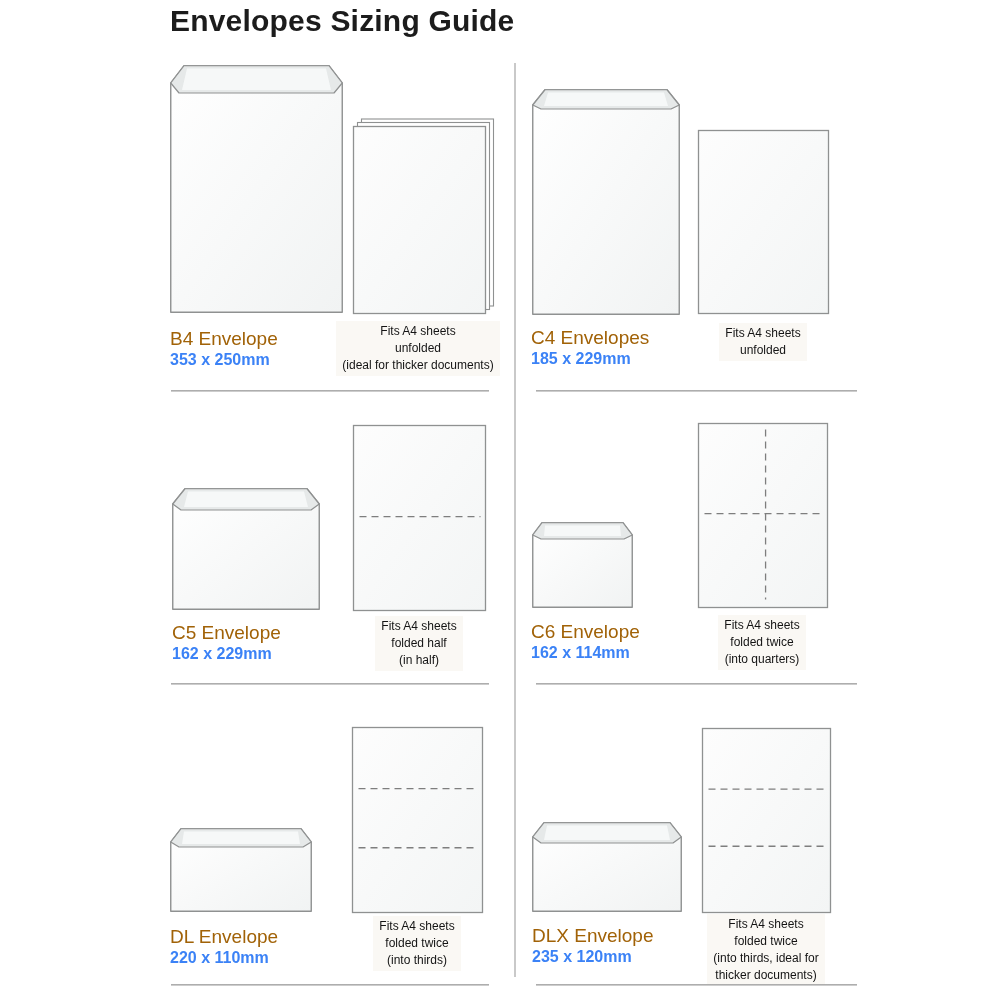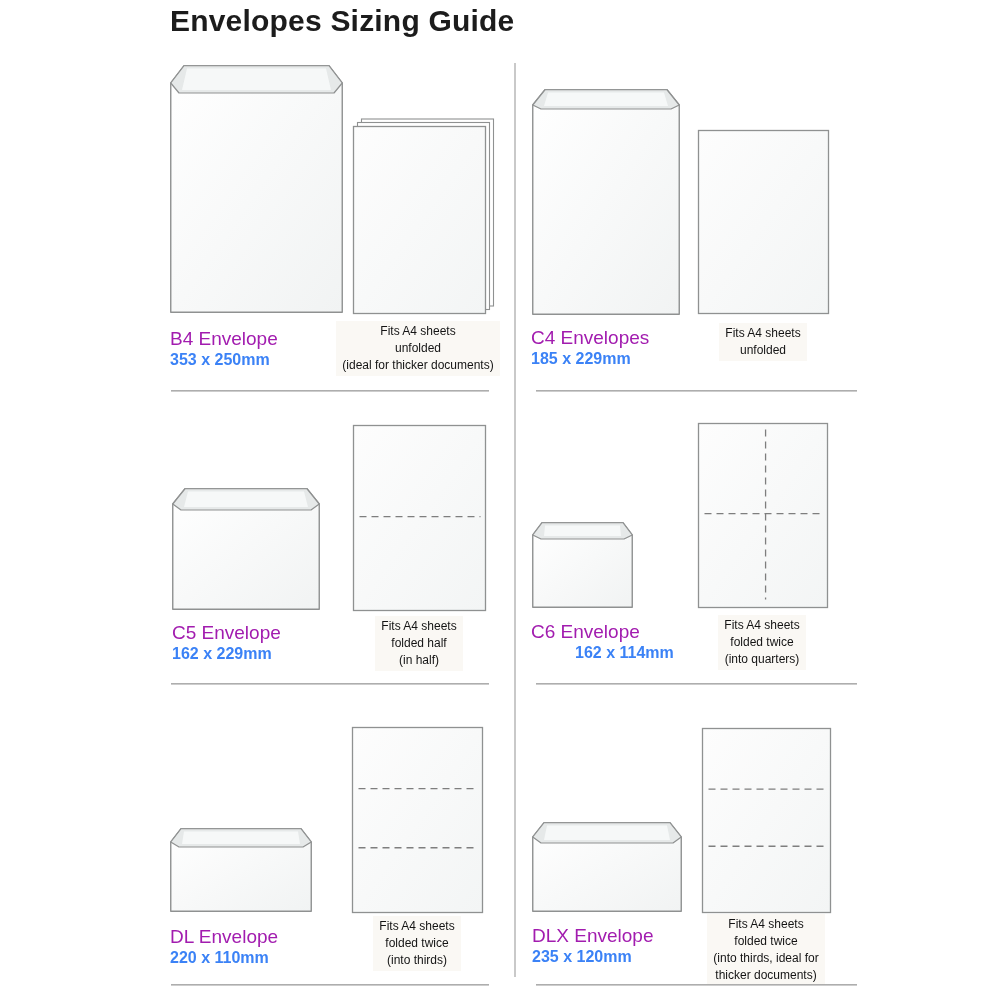--- a/index.html
+++ b/index.html
@@ -1,20 +1,20 @@
 <!DOCTYPE html>
 <html><head>
 <meta charset="utf-8">
 <style>
   html,body{margin:0;padding:0;background:#ffffff;}
   #stage{position:relative;width:952px;height:1000px;background:#ffffff;overflow:hidden;
          font-family:"Liberation Sans","DejaVu Sans",sans-serif;}
   #page-title{position:absolute;left:170px;top:4px;margin:0;font-size:30px;font-weight:700;
               color:#1c1c1c;letter-spacing:.2px;}
-  .env-name{position:absolute;font-size:19px;color:#a21caf;white-space:nowrap;}
+  .env-name{position:absolute;font-size:19px;color:#a16207;white-space:nowrap;}
   .env-dims{position:absolute;font-size:16px;font-weight:700;color:#3b82f6;white-space:nowrap;}
   .caption{position:absolute;text-align:center;}
   .caption-inner{display:inline-block;background:#faf8f4;padding:2px 6px;}
   .caption-line{font-size:12px;line-height:17px;color:#141414;white-space:nowrap;}
   .divider-h{position:absolute;height:2px;background:linear-gradient(#9e9e9e,#dcdcdc);}
   .divider-v{position:absolute;width:2px;background:#c9c9c9;}
   svg{position:absolute;display:block;overflow:visible;}
 </style>
 </head>
 <body>
@@ -109,21 +109,21 @@
         <linearGradient id="shg3" x1="0" y1="0" x2="1" y2="1">
           <stop offset="0" stop-color="#fdfdfd"></stop>
           <stop offset="1" stop-color="#f3f5f5"></stop>
         </linearGradient>
       </defs>
       <rect x="1.5" y="1.5" width="129" height="184" fill="url(#shg3)" stroke="#8f9191" stroke-width="1.3"></rect>
       <line x1="7.5" y1="91.66" x2="125.5" y2="91.66" stroke="#7e7e7e" stroke-width="1.3" stroke-dasharray="7 5"></line>
       <line x1="68.58" y1="7.5" x2="68.58" y2="177.5" stroke="#7e7e7e" stroke-width="1.3" stroke-dasharray="7 5"></line>
     </svg>
     <div class="env-name" style="left: 531px; top: 621px;">C6 Envelope</div>
-    <div class="env-dims" style="left: 531px; top: 644px; margin-left: 44px;">162 x 114mm</div>
+    <div class="env-dims" style="left: 531px; top: 644px;">162 x 114mm</div>
     <div class="caption" style="left: 622px; top: 615px; width: 280px;"><div class="caption-inner"><div class="caption-line">Fits A4 sheets</div><div class="caption-line">folded twice</div><div class="caption-line">(into quarters)</div></div></div>
     <svg width="142" height="84" viewBox="0 0 142 84" style="left: 170px; top: 828px;">
       <defs>
         <linearGradient id="envg4" x1="0" y1="0" x2="1" y2="1">
           <stop offset="0" stop-color="#ffffff"></stop>
           <stop offset="1" stop-color="#f1f3f3"></stop>
         </linearGradient>
       </defs>
       <path d="M 11 0.75 L 131 0.75 L 141.25 14 L 141.25 83.25 L 0.75 83.25 L 0.75 14 Z" fill="url(#envg4)" stroke="#8f9191" stroke-width="1.4" stroke-linejoin="round"></path>
       <path d="M 11 0.75 L 131 0.75 L 141.25 14 L 133 19 L 9 19 L 0.75 14 Z" fill="#e6e9e9" stroke="#8f9191" stroke-width="1.2" stroke-linejoin="round"></path>

